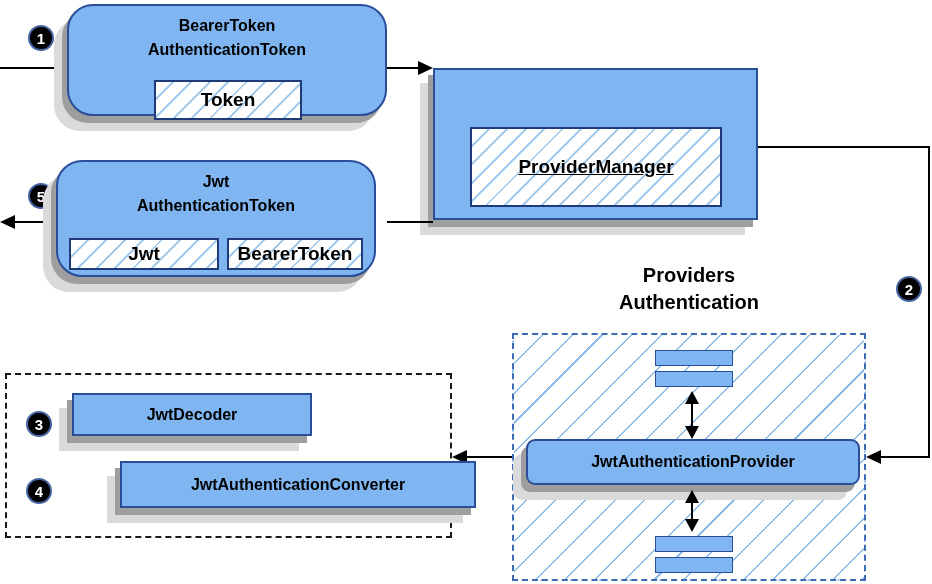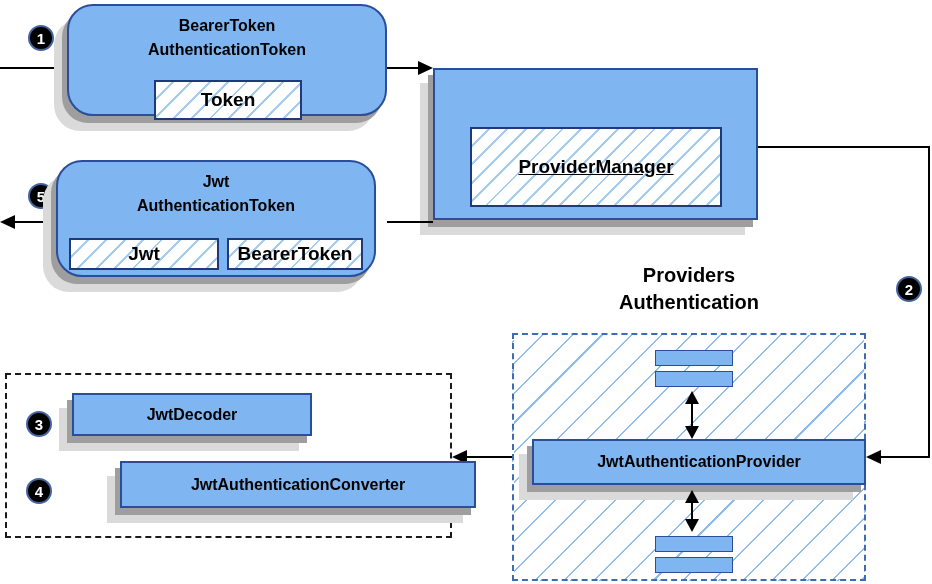--- a/index.html
+++ b/index.html
@@ -144,21 +144,21 @@
 
   <div class="blue-dashed hatch-lg" style="left:512px;top:333px;width:354px;height:248px;">
 
     <div class="bar" style="left:141px;top:15px;"></div>
     <div class="bar" style="left:141px;top:36px;"></div>
 
     <div class="tri-up" style="left:171px;top:56px;"></div>
     <div class="v-line" style="left:177px;top:66px;height:28px;"></div>
     <div class="tri-down" style="left:171px;top:91px;"></div>
 
-    <div class="node center-flex" style="left:18px;top:104px;width:334px;height:46px;">
+    <div class="node center-flex" style="left:12px;top:104px;width:334px;height:46px;border-radius:9px;">
       <span class="node-title">JwtAuthenticationProvider</span>
     </div>
 
     <div class="tri-up" style="left:171px;top:155px;"></div>
     <div class="v-line" style="left:177px;top:165px;height:22px;"></div>
     <div class="tri-down" style="left:171px;top:184px;"></div>
 
     <div class="bar" style="left:141px;top:201px;"></div>
     <div class="bar" style="left:141px;top:222px;"></div>
   </div>

